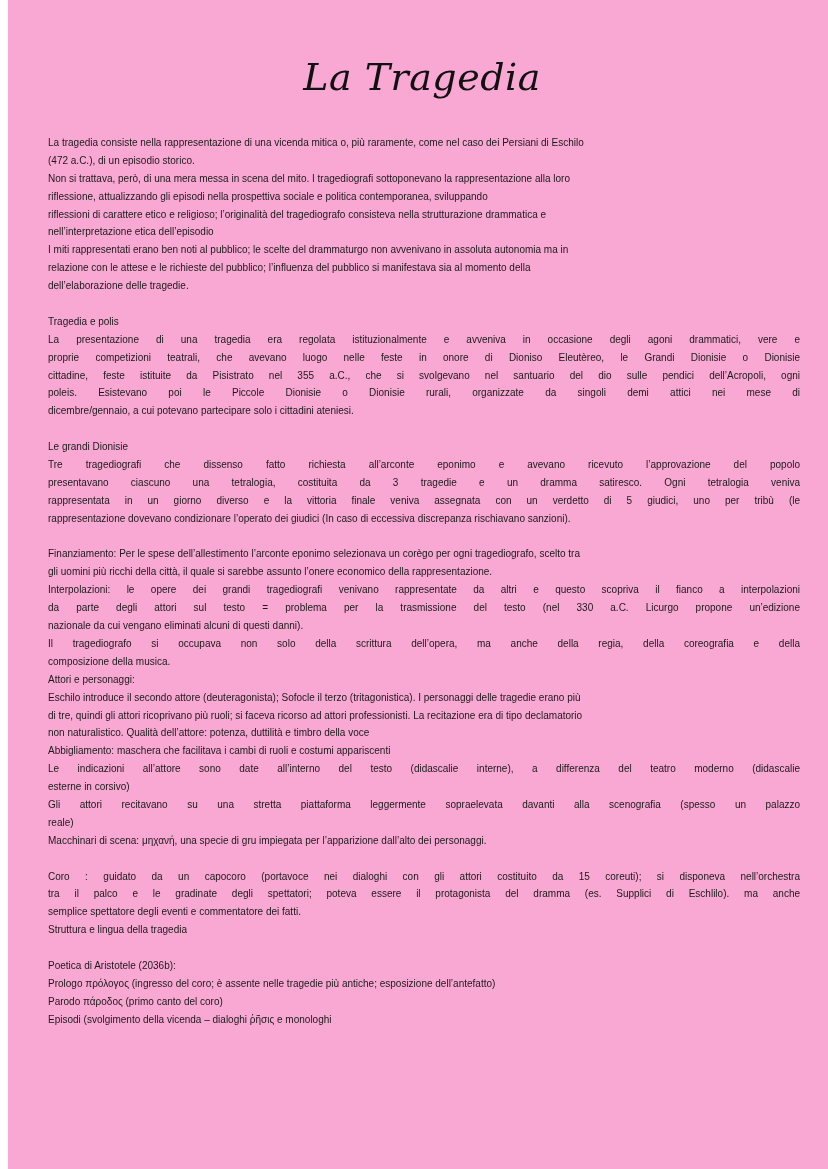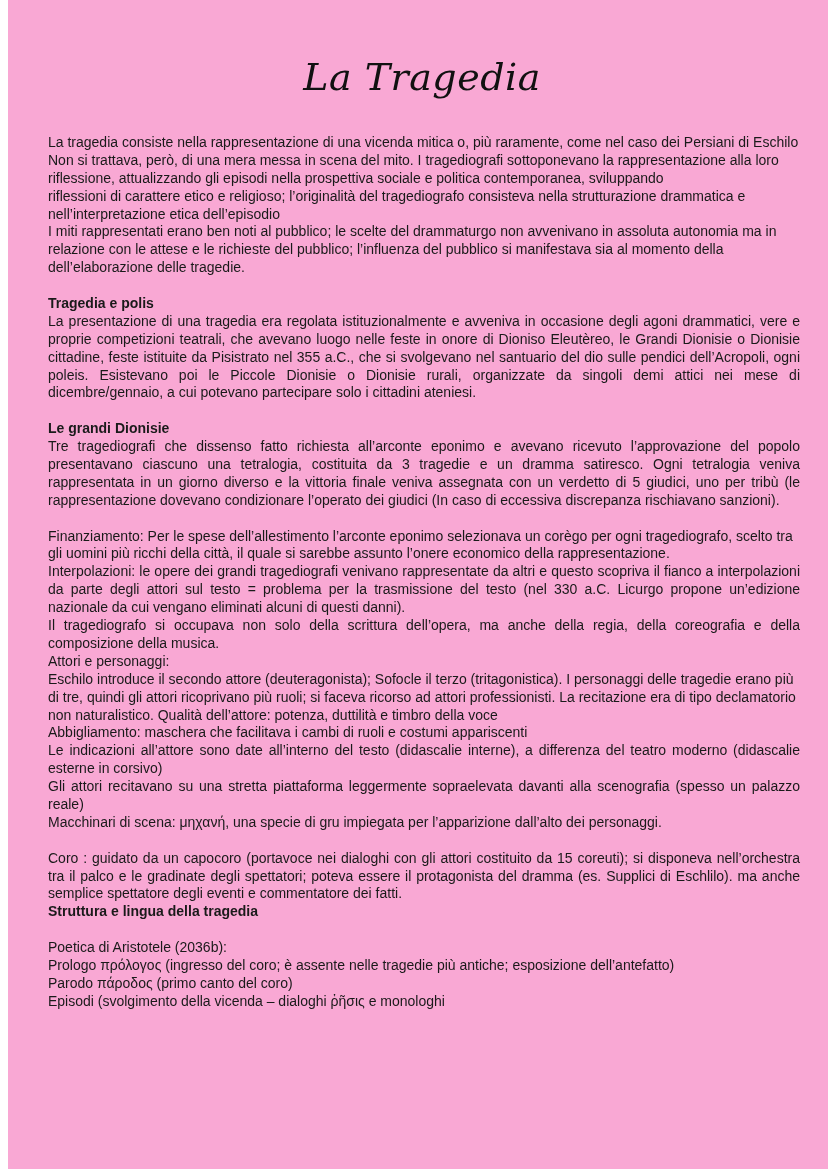--- a/index.html
+++ b/index.html
@@ -8,34 +8,35 @@
     position: absolute; left: 8px; top: 0; width: 828px; height: 1169px; background: #f9a8d4;
     font-family: "Liberation Sans", sans-serif; color: #1a1a1a;
   }
   .title {
     position: absolute; left: 0; top: 52px; width: 828px; text-align: center;
     font-family: "DejaVu Serif", serif; font-style: italic; font-size: 38px;
     color: #111; letter-spacing: 0.5px; line-height: 50px;
   }
   .body-text {
     position: absolute; left: 40px; top: 134px; width: 752px;
-    font-size: 14px; line-height: 17.9px;
+    font-size: 10px; line-height: 17.9px;
   }
   .line { white-space: nowrap; height: 17.9px; }
   .just { text-align: justify; text-align-last: justify; white-space: normal; }
   .gap { height: 17.9px; }
-  .heading { font-weight: bold; }
+  .heading { font-weight: normal; }
 </style>
 </head>
 <body>
 
 <div class="page">
   <div class="title">La Tragedia</div>
   <div class="body-text" id="body-text">
       <div class="line">La tragedia consiste nella rappresentazione di una vicenda mitica o, più raramente, come nel caso dei Persiani di Eschilo</div>
+      <div class="line">(472 a.C.), di un episodio storico.</div>
       <div class="line">Non si trattava, però, di una mera messa in scena del mito. I tragediografi sottoponevano la rappresentazione alla loro</div>
       <div class="line">riflessione, attualizzando gli episodi nella prospettiva sociale e politica contemporanea, sviluppando</div>
       <div class="line">riflessioni di carattere etico e religioso; l’originalità del tragediografo consisteva nella strutturazione drammatica e</div>
       <div class="line">nell’interpretazione etica dell’episodio</div>
       <div class="line"> I miti rappresentati erano ben noti al pubblico; le scelte del drammaturgo non avvenivano in assoluta autonomia ma in</div>
       <div class="line">relazione con le attese e le richieste del pubblico; l’influenza del pubblico si manifestava sia al momento della</div>
       <div class="line">dell’elaborazione delle tragedie.</div>
       <div class="gap"></div>
       <div class="line heading">Tragedia e polis</div>
       <div class="line just">La presentazione di una tragedia era regolata istituzionalmente e avveniva in occasione degli agoni drammatici, vere e</div>

